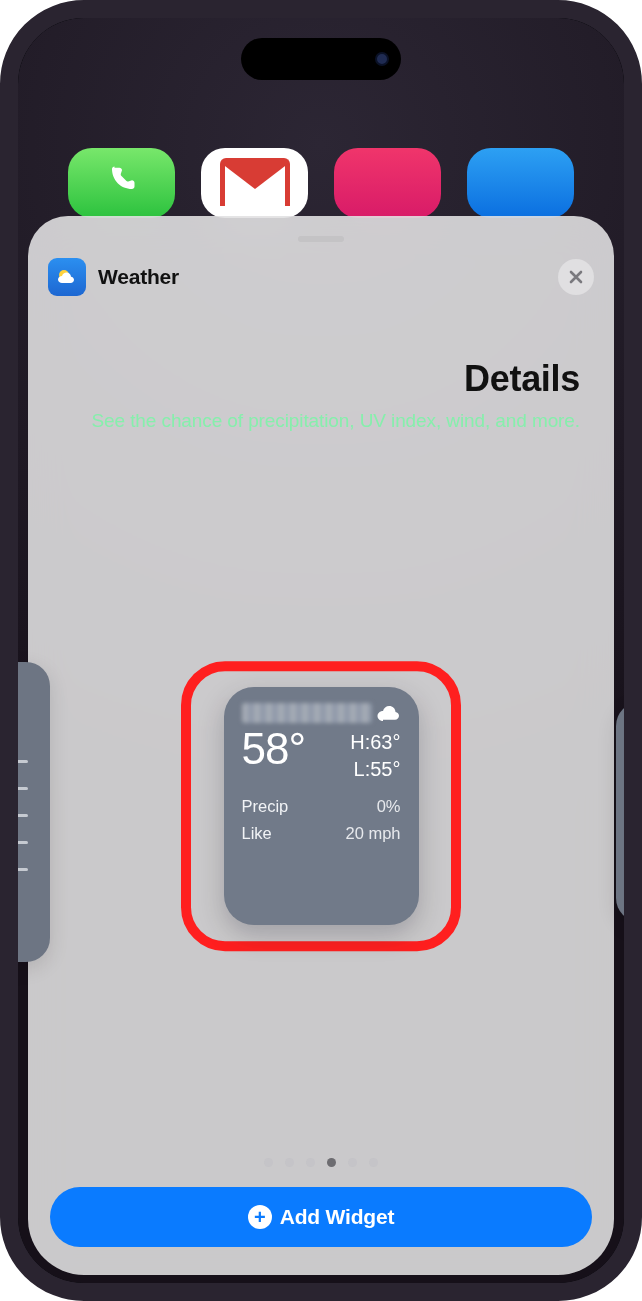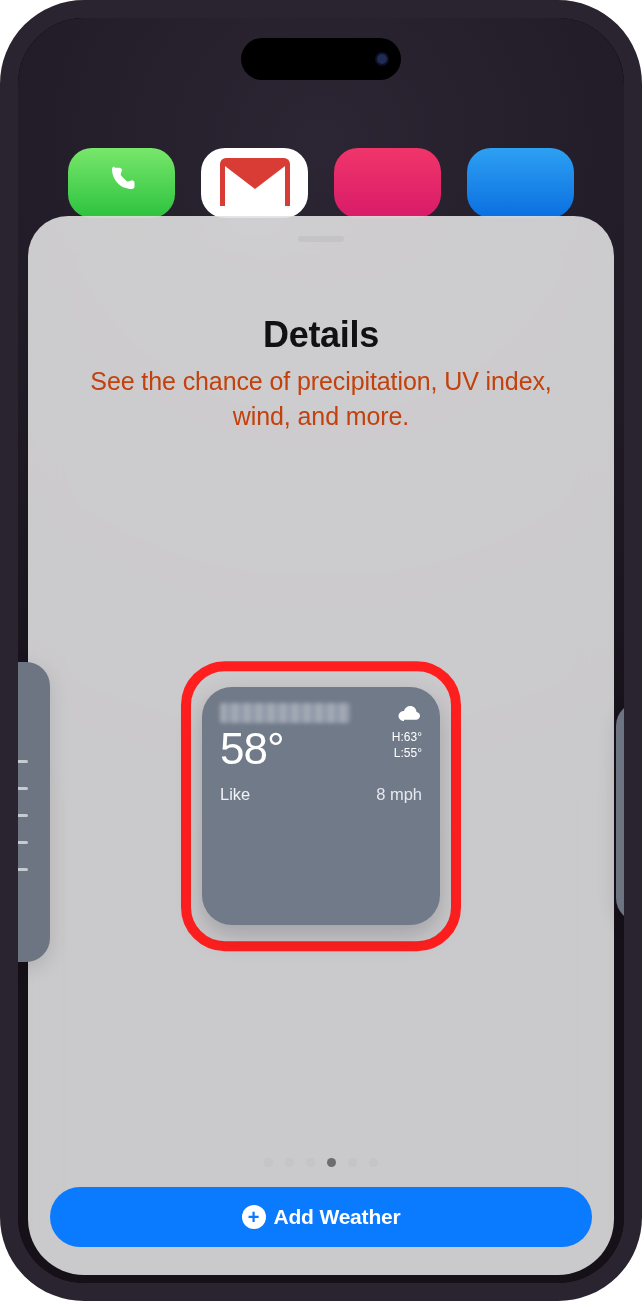--- a/index.html
+++ b/index.html
@@ -60,23 +60,23 @@
       width: 38px; height: 38px; border-radius: 9px; margin-right: 12px;
       background: linear-gradient(#2b8ff0, #1d67d2);
       display:flex; align-items:center; justify-content:center;
     }
     .sheet-title { font-size: 21px; font-weight: 600; color: #111; letter-spacing: -0.2px; flex:1; }
     .close-btn {
       width: 36px; height: 36px; border-radius: 50%; background: #e0dfe1;
       display:flex; align-items:center; justify-content:center;
     }
 
-    .content { padding: 56px 34px 0 34px; text-align: center; }
+    .content { padding: 56px 34px 0 34px; text-align: right; }
     .headline { font-size: 36px; font-weight: 700; color: #111; letter-spacing: -0.3px; margin-bottom: 8px; }
-    .subhead { font-size: 25px; color: #c2410c; line-height: 1.4; letter-spacing: -0.1px; }
+    .subhead { font-size: 19px; color: #86efac; line-height: 1.4; letter-spacing: -0.1px; }
 
     .carousel {
       flex: 1; position: relative; margin-top: 40px;
       display:flex; align-items:center; justify-content:center;
     }
     .peek-left, .peek-right {
       position:absolute; top:50%; transform:translateY(-50%);
       width: 50px; height: 300px;
       background: #6d7583; border-radius: 24px;
       box-shadow: 0 6px 20px rgba(0,0,0,0.12);
@@ -86,38 +86,38 @@
     .peek-left .pl-txt { font-size:14px; color:#eef; opacity:0.6; }
     .peek-left .pl-dot { width:20px; height:3px; background:#c6cad1; border-radius:2px; }
 
     .highlight-ring {
       position:absolute; top:50%; left:50%; transform:translate(-50%,-52%);
       width: 280px; height: 290px; border: 10px solid #ff1f1f;
       border-radius: 44px; pointer-events:none;
     }
 
     .widget {
-      width: 238px; height: 238px; border-radius: 30px;
+      width: 195px; height: 238px; border-radius: 30px;
       background: #717a89;
       color: #fff; padding: 16px 18px 14px 18px;
       box-shadow: 0 10px 26px rgba(40,40,50,0.25);
       display:flex; flex-direction:column; font-family: -apple-system, sans-serif;
       transform: translateY(-6px);
     }
     .w-top { display:flex; align-items:flex-start; justify-content:space-between; margin-bottom:4px; }
     .w-loc {
       height: 20px; width: 130px; border-radius: 3px;
       background: repeating-linear-gradient(90deg,#a5abb5 0 6px,#909aaa 6px 12px);
       filter: blur(2px);
     }
     .cloud-icon { width: 26px; height: 20px; }
 
     .w-temps { display:flex; align-items:flex-start; justify-content:space-between; margin-bottom:10px; }
     .w-current { font-size: 44px; font-weight: 400; line-height:1; letter-spacing:-1px; }
-    .w-hl { text-align:right; font-size: 12px; line-height:1.35; padding-top:2px; }
+    .w-hl { text-align:right; font-size: 20px; line-height:1.35; padding-top:2px; }
 
     .w-row { display:flex; justify-content:space-between; font-size:16.5px; line-height:1.6; color:#f1f3f6; }
     .w-row .val { color:#e7e9ed; }
 
     .pager { display:flex; justify-content:center; gap:12px; margin-top: 8px; margin-bottom: 20px; }
     .dot { width:9px; height:9px; border-radius:50%; background:#c5c4c8; }
     .dot.active { background:#6d6c71; }
 
     .add-btn {
       margin: 0 22px 28px 22px; height: 60px; border-radius: 30px;
@@ -157,20 +157,34 @@
       <div class="app-icon app-appstore"></div>
     </div>
 
     <div class="dynamic-island">
       <div class="camera-dot"></div>
     </div>
 
     <div class="sheet">
       <div class="grabber"></div>
 
+      <div class="sheet-header">
+        <div class="weather-app-icon">
+          <svg viewBox="0 0 24 24" width="24" height="24">
+              <circle cx="9" cy="10" r="5" fill="#ffd23b"></circle>
+              <path fill="#fff" d="M7 18c-2 0-4-1.5-4-3.5S5 11 7 11c.5-2 2.5-3.5 4.5-3.5 2.4 0 4.4 1.8 4.5 4.2 1.7.1 3 1.4 3 3.1 0 1.8-1.5 3.2-3.3 3.2H7z"></path>
+            </svg>
+        </div>
+        <div class="sheet-title">Weather</div>
+        <div class="close-btn">
+          <svg width="16" height="16" viewBox="0 0 16 16">
+              <path d="M3 3l10 10M13 3L3 13" stroke="#7a797e" stroke-width="2.6" stroke-linecap="round"></path>
+            </svg>
+        </div>
+      </div>
 
       <div class="content">
         <div class="headline">Details</div>
         <div class="subhead">See the chance of precipitation, UV index, wind, and more.</div>
       </div>
 
       <div class="carousel">
         <div class="peek-left">
           <span class="pl-txt">y</span>
             <span class="pl-txt">°</span>
@@ -193,35 +207,39 @@
           </div>
           <div class="w-temps">
             <div class="w-current">58°</div>
             <div class="w-hl">
               <div>H:63°</div>
               <div>L:55°</div>
             </div>
           </div>
           <div id="widget-rows">
               <div class="w-row">
+                <span>Precip</span>
+                <span class="val">0%</span>
+              </div>
+              <div class="w-row">
                 <span>Like</span>
-                <span class="val">8 mph</span>
+                <span class="val">20 mph</span>
               </div>
             </div>
         </div>
       </div>
 
       <div class="pager" id="pager">
           <div class="dot"></div>
           <div class="dot"></div>
           <div class="dot"></div>
           <div class="dot active"></div>
           <div class="dot"></div>
           <div class="dot"></div>
         </div>
 
       <div class="add-btn">
         <span class="plus-circ">+</span>
-        <span>Add Weather</span>
+        <span>Add Widget</span>
       </div>
     </div>
   </div>
 </div>
 
 </body></html>

